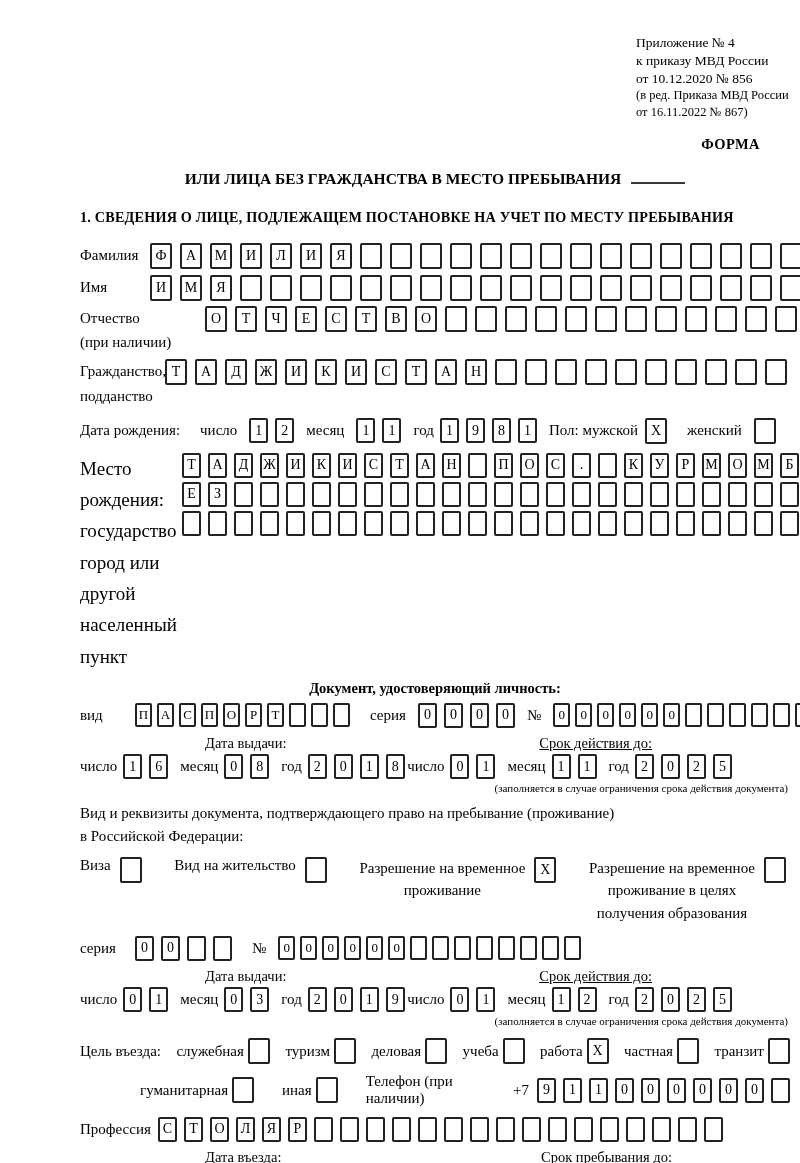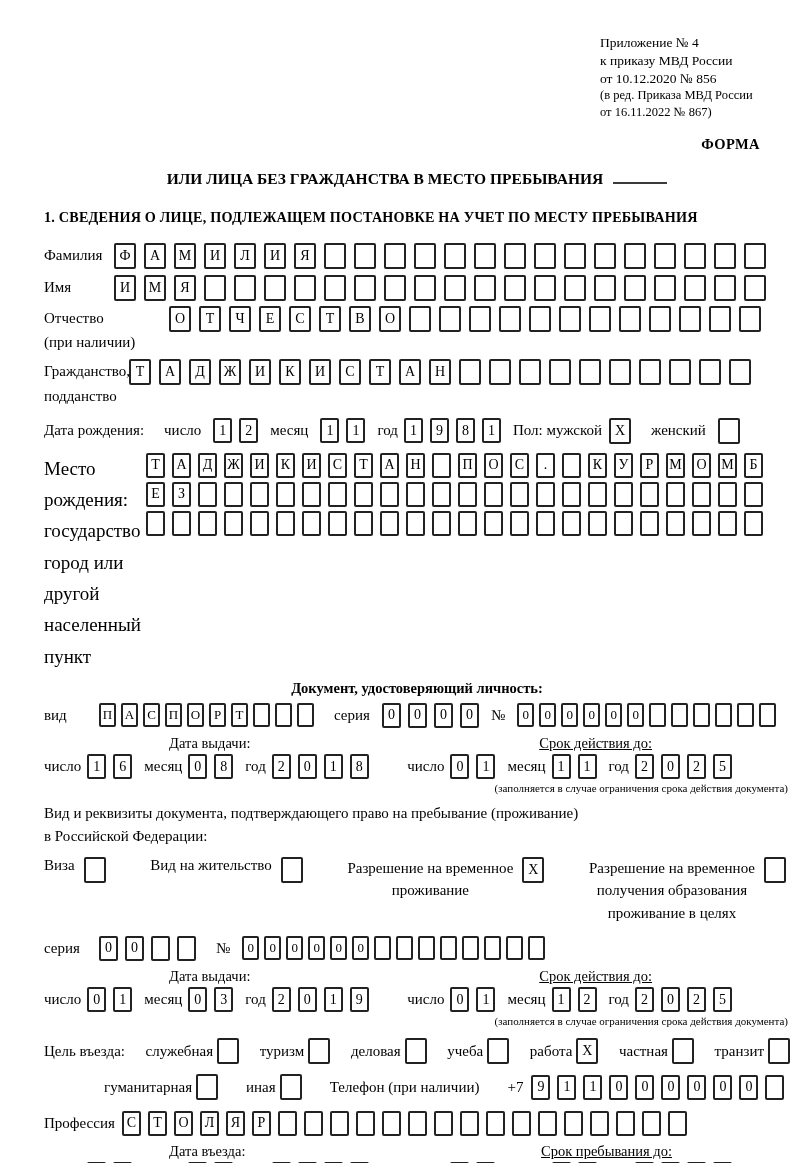--- a/index.html
+++ b/index.html
@@ -2,21 +2,21 @@
 <html><head>
 <meta charset="utf-8">
 <style>
   * { box-sizing: border-box; }
   html,body { margin:0; padding:0; }
   body {
     width: 800px; height: 1163px; background: #ffffff; color: #000;
     font-family: "Liberation Serif", "DejaVu Serif", serif;
     font-size: 15px; overflow: hidden;
   }
-  .page { width: 800px; height: 100%; padding: 34px 10px 0 44px; }
+  .page { width: 800px; height: 100%; padding: 34px 10px 0 80px; }
 
   
   .hdr { margin-left: 556px; line-height: 1.32; font-size: 13.5px; }
   .hdr .sub { font-size: 12.5px; }
   .forma { text-align: right; margin: 16px 30px 0 0; font-weight: bold; font-size: 14.5px; letter-spacing: .4px; }
 
   .title { text-align: center; font-weight: bold; font-size: 15.5px; margin-top: 14px; line-height: 1.5; }
   .blank { display: inline-block; width: 54px; border-bottom: 2px solid #3a3a3a; height: 4px; margin-left: 10px; }
 
   .sec-h { font-weight: bold; font-size: 14.2px; margin-top: 18px; letter-spacing: .2px; }
@@ -421,22 +421,22 @@
     <span class="opt">
       <span class="opt-lines">
         <span>Разрешение на временное</span>
         <span>проживание</span>
       </span>
       <span class="cell checkbox">X</span>
     </span>
     <span class="opt">
       <span class="opt-lines">
         <span>Разрешение на временное</span>
+        <span>проживание в целях</span>
         <span>получения образования</span>
-        <span>проживание в целях</span>
       </span>
       <span class="cell checkbox"></span>
     </span>
   </div>
 
   <div class="frow" style="margin-top:10px">
     <span class="flabel w55">серия</span>
     <span class="cells cells-sm">
         <span class="cell">0</span>
         <span class="cell">0</span>

